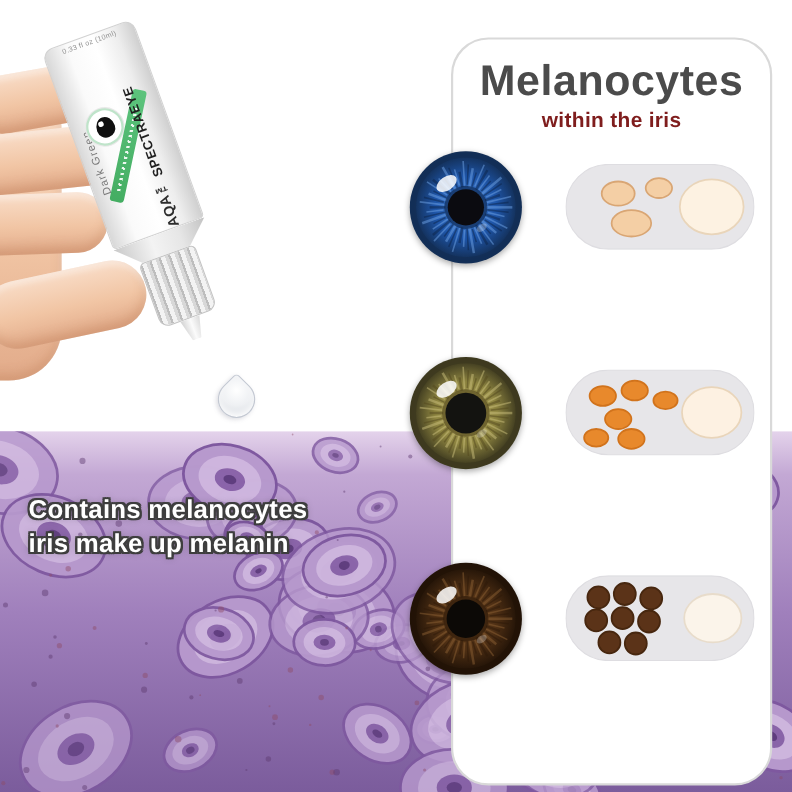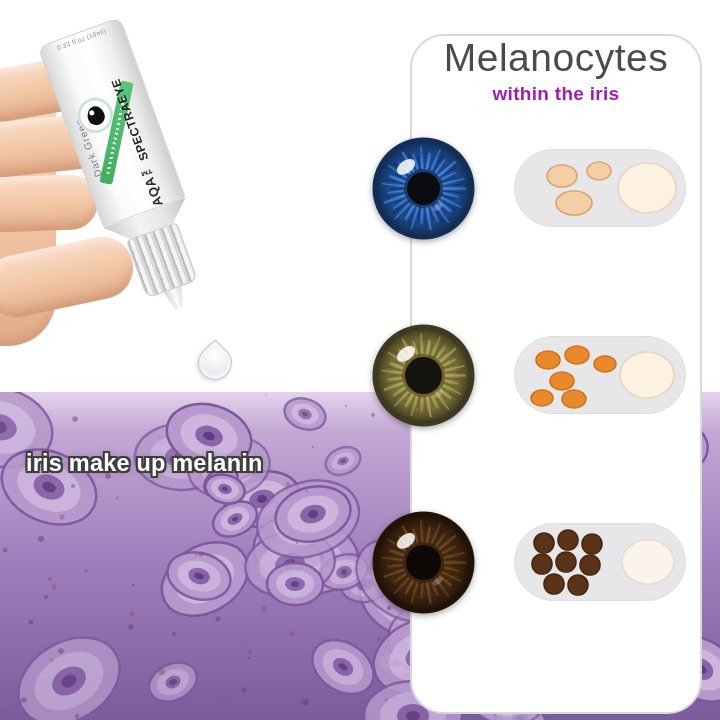--- a/index.html
+++ b/index.html
@@ -12,23 +12,23 @@
 
   
   .caption { position:absolute; left:26px; top:448px; z-index:5; color:#ffffff;
     font-size:23.5px; font-weight:bold; line-height:31px; letter-spacing:.2px;
     text-shadow:-2px -2px 0 #3e3e3e, 2px -2px 0 #3e3e3e, -2px 2px 0 #3e3e3e, 2px 2px 0 #3e3e3e,
                  0 2px 0 #3e3e3e, 0 -2px 0 #3e3e3e, 2px 0 0 #3e3e3e, -2px 0 0 #3e3e3e, 0 0 7px rgba(40,40,40,.55); }
 
   
   .panel { position:absolute; left:410px; top:34px; width:292px; height:680px;
     background:#ffffff; border:2px solid #d9d9d9; border-radius:34px; z-index:4; }
-  .panel-title { text-align:center; font-size:39px; font-weight:400;
+  .panel-title { margin-top:16px; text-align:center; font-size:39px; font-weight:700;
     color:#4b4b4b; letter-spacing:.5px; }
-  .panel-sub { text-align:center; font-size:19px; font-weight:bold; color:#a21caf;
+  .panel-sub { text-align:center; font-size:19px; font-weight:bold; color:#7f1d1d;
     margin-top:3px; letter-spacing:.3px; }
 
   
   .rows { position:absolute; left:0; top:0; width:720px; height:720px; z-index:6; pointer-events:none; }
   .iris-row { position:absolute; left:372px; width:330px; height:103px; }
   .eye { position:absolute; left:0; top:0; width:103px; height:103px;
     filter:drop-shadow(0 2px 3px rgba(0,0,0,.35)); }
   .capsule { position:absolute; left:142px; top:12px; width:172px; height:78px; }
 
   
@@ -464,20 +464,21 @@
         <circle cx="52" cy="268" r="1.5" fill="#8d4b66" opacity="0.45"></circle>
         <circle cx="249" cy="266" r="1.3" fill="#5e3a6e" opacity="0.45"></circle>
         <circle cx="337" cy="199" r="1.0" fill="#8d4b66" opacity="0.45"></circle>
         <circle cx="46" cy="205" r="1.9" fill="#5e3a6e" opacity="0.45"></circle>
         <circle cx="578" cy="305" r="2.3" fill="#5e3a6e" opacity="0.45"></circle>
         <circle cx="133" cy="193" r="1.3" fill="#5e3a6e" opacity="0.45"></circle>
         <circle cx="313" cy="55" r="1.0" fill="#5e3a6e" opacity="0.45"></circle>
   </svg></div>
 
   <div class="caption">
+    <div>Contains melanocytes</div>
     <div>iris make up melanin</div>
   </div>
 
   <div class="panel">
     <div class="panel-title">Melanocytes</div>
     <div class="panel-sub">within the iris</div>
   </div>
 
   <div class="rows">
       <div class="iris-row" style="top: 137px;">

